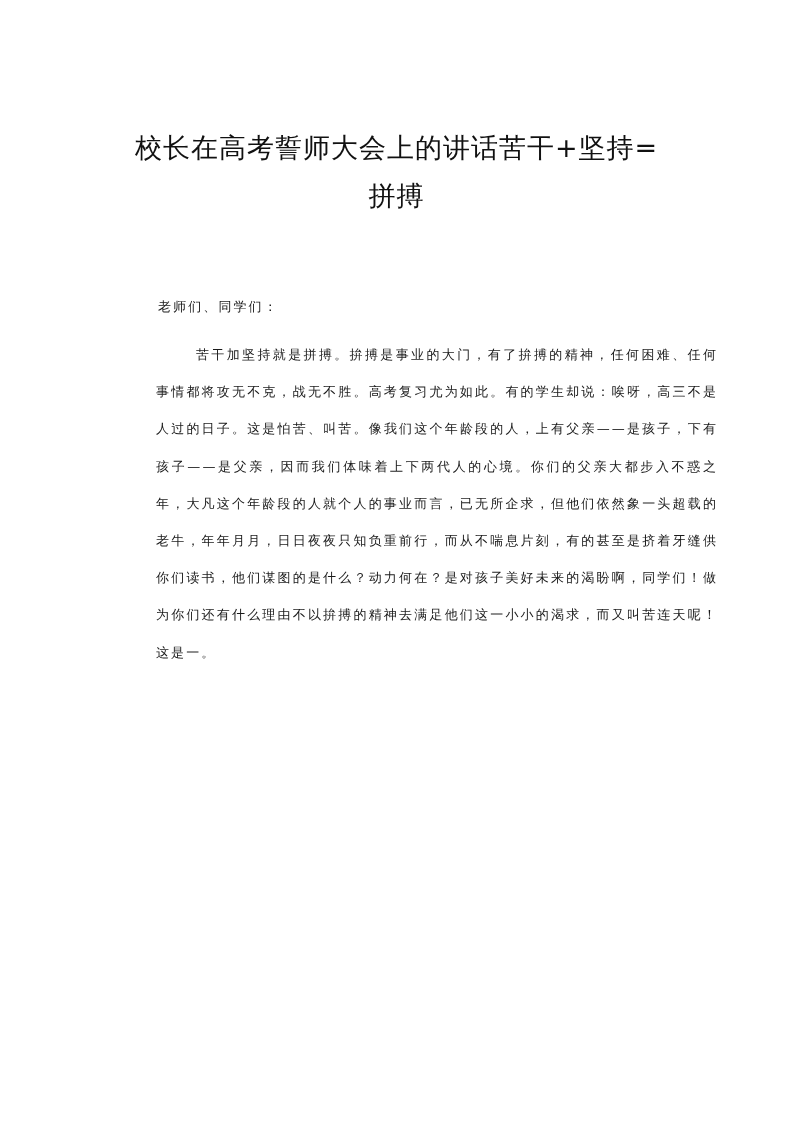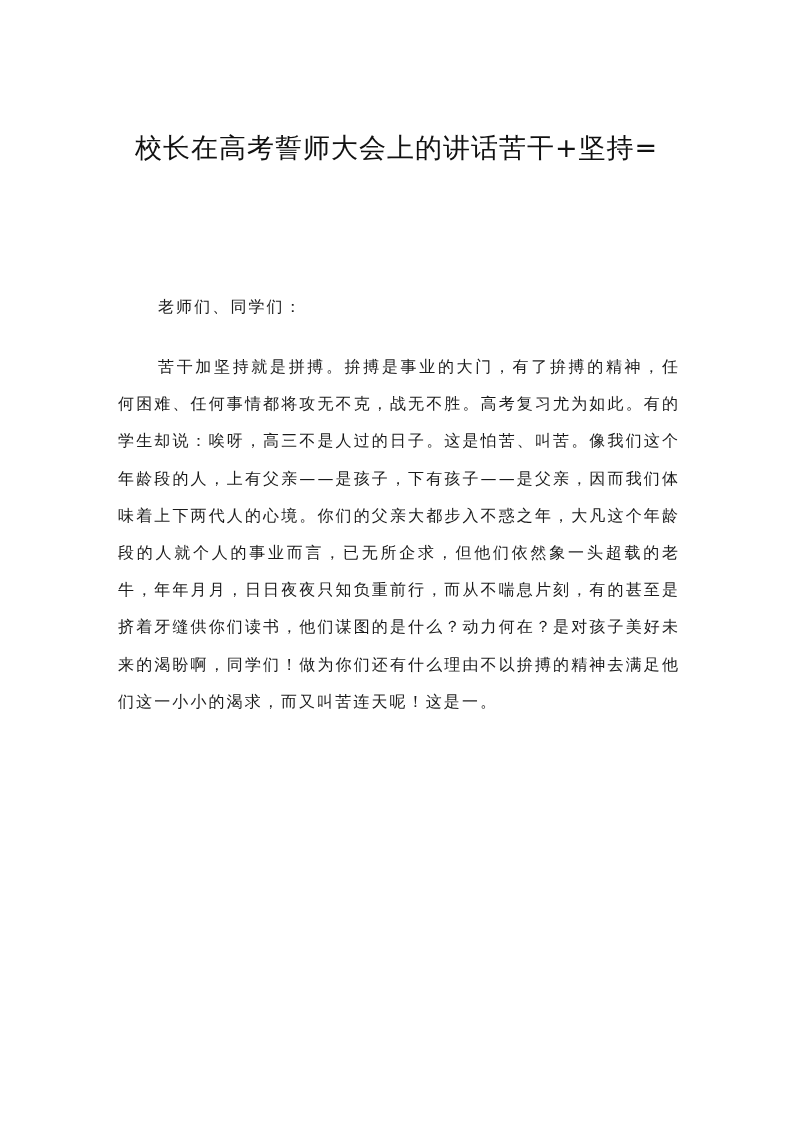--- a/index.html
+++ b/index.html
@@ -1,29 +1,30 @@
 <!DOCTYPE html>
 <html><head>
 <meta charset="utf-8">
 <style>
   html, body { margin: 0; padding: 0; background: #ffffff; }
   body { width: 793px; height: 1122px; position: relative; overflow: hidden;
          font-family: "DejaVu Sans", "Liberation Sans", sans-serif; color: #111; }
   .page { position: absolute; left: 0; top: 0; width: 694px; height: 1122px; background: #fff; }
   .title { position: absolute; left: 100px; width: 593px; top: 124px; text-align: center;
            font-size: 27px; line-height: 48px; letter-spacing: 1px; color: #111; }
-  .body { position: absolute; left: 118px; width: 562px; font-size: 16px; line-height: 37.2px;
+  .body { position: absolute; left: 118px; width: 562px; font-size: 13px; line-height: 37.2px;
           letter-spacing: 2.1px; text-align: justify; color: #1a1a1a; }
   .salutation { top: 288px; padding-left: 40px; }
-  .p1 { top: 348px; text-indent: 40px; }
+  .p1 { top: 336px; text-indent: 40px; margin-left: 38px; }
   .p2 { top: 905px; text-indent: 40px; }
   p { margin: 0; }
 </style>
 </head>
 <body>
 
 <div class="page">
   <div class="title">
     <div>校长在高考誓师大会上的讲话苦干+坚持=</div>
+    <div>拼搏</div>
   </div>
   <p class="body salutation">老师们、同学们：</p>
   <p class="body p1">苦干加坚持就是拼搏。拚搏是事业的大门，有了拚搏的精神，任何困难、任何事情都将攻无不克，战无不胜。高考复习尤为如此。有的学生却说：唉呀，高三不是人过的日子。这是怕苦、叫苦。像我们这个年龄段的人，上有父亲——是孩子，下有孩子——是父亲，因而我们体味着上下两代人的心境。你们的父亲大都步入不惑之年，大凡这个年龄段的人就个人的事业而言，已无所企求，但他们依然象一头超载的老牛，年年月月，日日夜夜只知负重前行，而从不喘息片刻，有的甚至是挤着牙缝供你们读书，他们谋图的是什么？动力何在？是对孩子美好未来的渴盼啊，同学们！做为你们还有什么理由不以拚搏的精神去满足他们这一小小的渴求，而又叫苦连天呢！这是一。</p>
 </div>
 
 </body></html>

